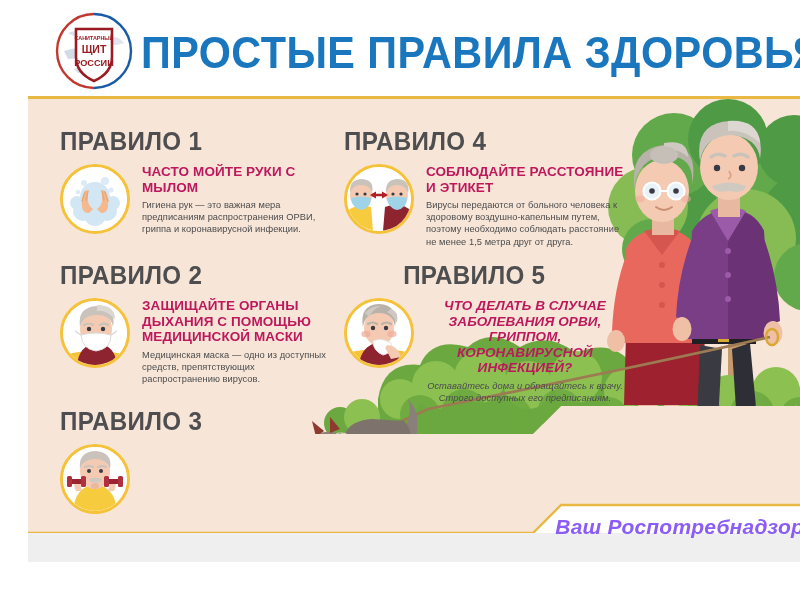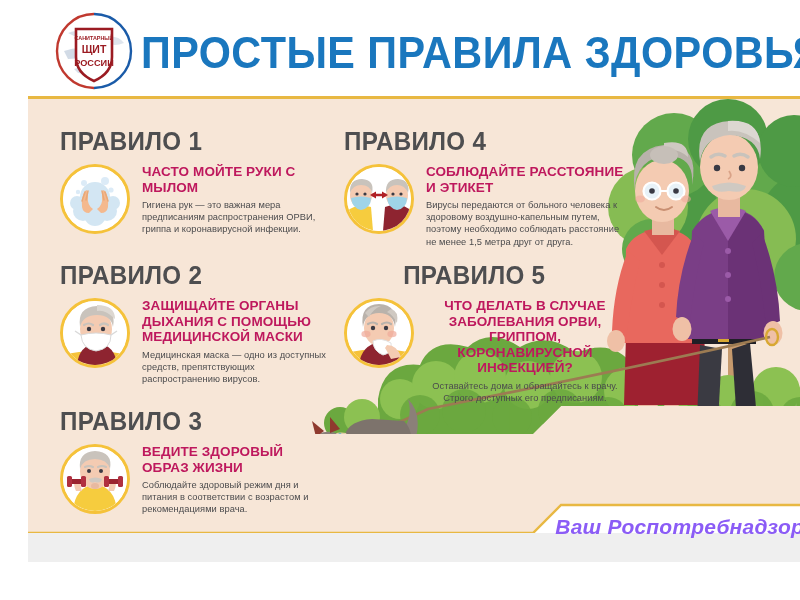--- a/index.html
+++ b/index.html
@@ -365,24 +365,20 @@
             <rect x="6" y="32" width="15" height="5" rx="1.4" fill="#9B2430"></rect>
             <rect x="4" y="29" width="5" height="11" rx="1.6" fill="#B03040"></rect>
             <rect x="18" y="29" width="5" height="11" rx="1.6" fill="#B03040"></rect>
           </g>
           <g>
             <rect x="43" y="32" width="15" height="5" rx="1.4" fill="#9B2430"></rect>
             <rect x="41" y="29" width="5" height="11" rx="1.6" fill="#B03040"></rect>
             <rect x="55" y="29" width="5" height="11" rx="1.6" fill="#B03040"></rect>
           </g>
         </svg>
-      </div>
-      <div class="txt" style="width:186px;">
-        <div class="sub">ВЕДИТЕ ЗДОРОВЫЙ ОБРАЗ ЖИЗНИ</div>
-        <div class="desc">Соблюдайте здоровый режим дня и питания в соответствии с возрастом и рекомендациями врача.</div>
       </div>
     </div>
   </div>
 
   <div class="block" style="left:316px;top:126px;width:280px;">
     <div class="block-head">ПРАВИЛО 4</div>
     <div class="block-body" style="height:82px;">
       <div class="icon-circle">
         <svg width="64" height="64" viewBox="0 0 64 64">
           <circle cx="32" cy="32" r="32" fill="#FFFFFF"></circle>
@@ -427,21 +423,21 @@
           <circle cx="26" cy="27" r="2.2" fill="#3A3A44"></circle>
           <circle cx="39" cy="27" r="2.2" fill="#3A3A44"></circle>
           <path d="M21 23 Q26 20 30 23" stroke="#B9B2AB" stroke-width="2.2" fill="none" stroke-linecap="round"></path>
           <path d="M35 23 Q40 20 44 23" stroke="#B9B2AB" stroke-width="2.2" fill="none" stroke-linecap="round"></path>
           <ellipse cx="19" cy="33" rx="4.6" ry="3.2" fill="#EFA99A" opacity=".7"></ellipse>
           <ellipse cx="45" cy="33" rx="4.6" ry="3.2" fill="#EFA99A" opacity=".7"></ellipse>
           <path d="M26 40 Q34 36 44 42 Q46 52 36 54 Q26 50 26 40 Z" fill="#FFFFFF" stroke="#E2E2E2" stroke-width="1"></path>
           <path d="M40 44 Q50 44 54 56 L44 58 Q40 50 38 47 Z" fill="#F4CBB2"></path>
         </svg>
       </div>
-      <div class="txt" style="width:198px;">
+      <div class="txt" style="width:198px;font-style:italic;">
         <div class="sub">ЧТО ДЕЛАТЬ В СЛУЧАЕ ЗАБОЛЕВАНИЯ ОРВИ, ГРИППОМ, КОРОНАВИРУСНОЙ ИНФЕКЦИЕЙ?</div>
         <div class="desc">Оставайтесь дома и обращайтесь к врачу. Строго доступных его предписаниям.</div>
       </div>
     </div>
   </div>
 
   <div class="footer"></div>
   <div class="footer-text">Ваш Роспотребнадзор</div>
 
 </div>

